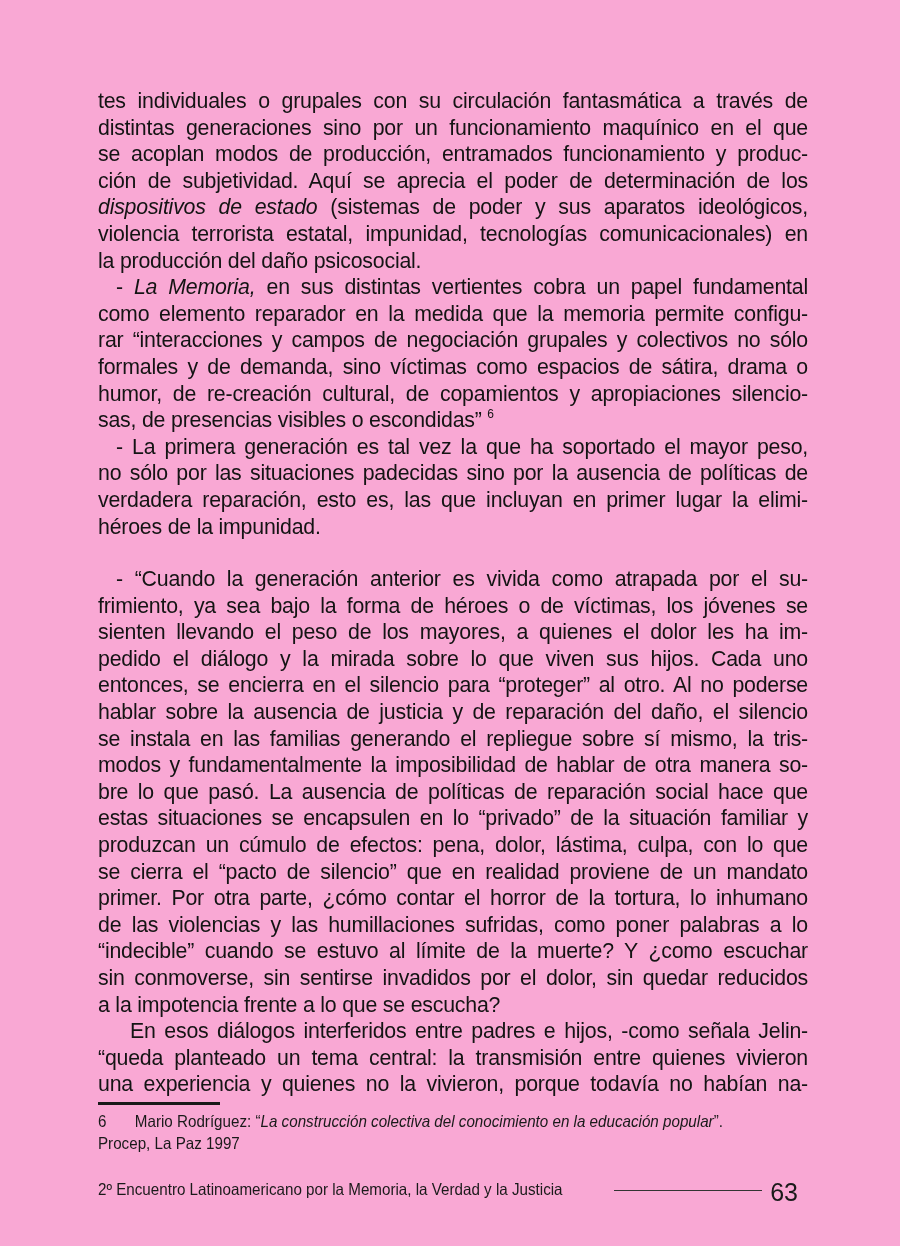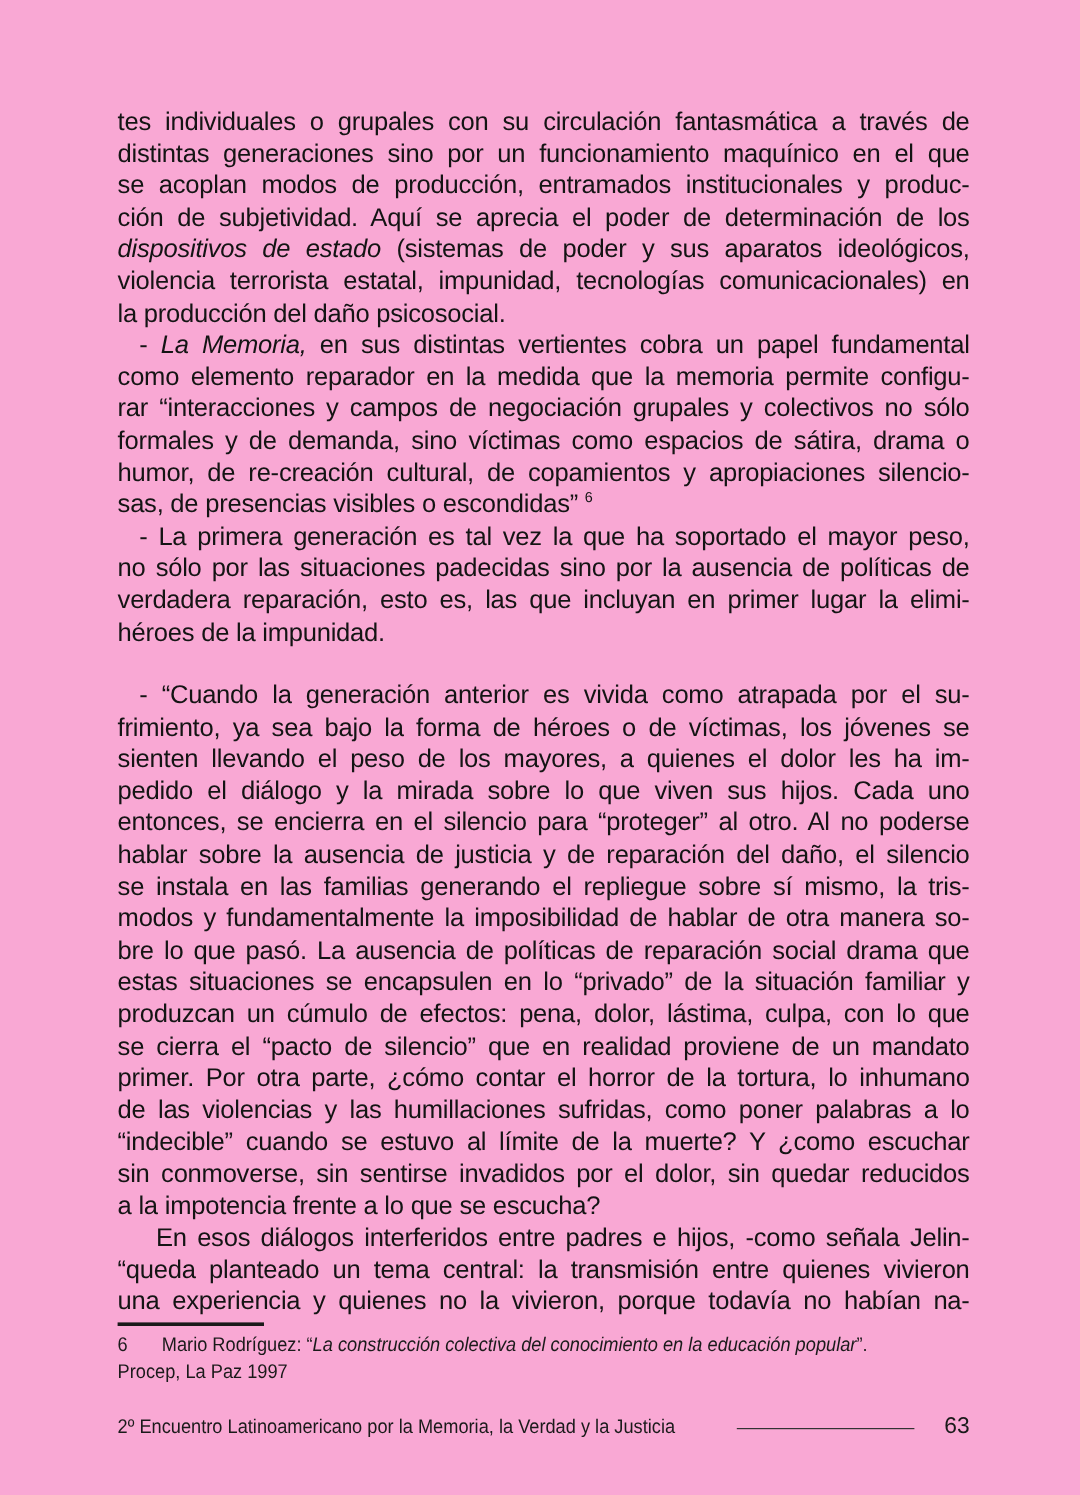--- a/index.html
+++ b/index.html
@@ -24,33 +24,33 @@
     color: #1a1a1a; transform: scaleX(0.92); transform-origin: left top; width: 774px;
   }
   .fn-line { display: block; white-space: nowrap; }
   .fn-num { display: inline-block; width: 40px; }
   .running-footer {
     position: absolute; left: 98px; top: 1178px; width: 712px; height: 24px;
     font-family: "Liberation Sans", sans-serif; color: #1a1a1a;
   }
   .footer-title { position: absolute; left: 0; top: 2px; font-size: 16.5px; transform: scaleX(0.92); transform-origin: left top; white-space: nowrap; }
   .footer-rule { position: absolute; left: 516px; top: 12px; width: 148px; height: 1px; background: #333; }
-  .page-number { position: absolute; right: 2px; top: 0; font-size: 19px; }
+  .page-number { position: absolute; right: 12px; top: 0; font-size: 25px; }
 </style>
 </head>
 <body>
 
 <div class="page">
 
   <div class="body-text">
 
     <div>
       <span class="line">tes individuales o grupales con su circulación fantasmática a través de</span>
       <span class="line">distintas generaciones sino por un funcionamiento maquínico en el que</span>
-      <span class="line">se acoplan modos de producción, entramados institucionales y produc-</span>
+      <span class="line">se acoplan modos de producción, entramados funcionamiento y produc-</span>
       <span class="line">ción de subjetividad. Aquí se aprecia el poder de determinación de los</span>
       <span class="line"><em>dispositivos de estado</em><span> (sistemas de poder y sus aparatos ideológicos,</span></span>
       <span class="line">violencia terrorista estatal, impunidad, tecnologías comunicacionales) en</span>
       <span class="line last">la producción del daño psicosocial.</span>
     </div>
 
     <div>
       <span class="line indent"><span>- </span><em>La Memoria,</em><span> en sus distintas vertientes cobra un papel fundamental</span></span>
       <span class="line">como elemento reparador en la medida que la memoria permite configu-</span>
       <span class="line">rar “interacciones y campos de negociación grupales y colectivos no sólo</span>
@@ -70,21 +70,21 @@
 
     <div>
       <span class="line indent">- “Cuando la generación anterior es vivida como atrapada por el su-</span>
       <span class="line">frimiento, ya sea bajo la forma de héroes o de víctimas, los jóvenes se</span>
       <span class="line">sienten llevando el peso de los mayores, a quienes el dolor les ha im-</span>
       <span class="line">pedido el diálogo y la mirada sobre lo que viven sus hijos. Cada uno</span>
       <span class="line">entonces, se encierra en el silencio para “proteger” al otro. Al no poderse</span>
       <span class="line">hablar sobre la ausencia de justicia y de reparación del daño, el silencio</span>
       <span class="line">se instala en las familias generando el repliegue sobre sí mismo, la tris-</span>
       <span class="line">modos y fundamentalmente la imposibilidad de hablar de otra manera so-</span>
-      <span class="line">bre lo que pasó. La ausencia de políticas de reparación social drama que</span>
+      <span class="line">bre lo que pasó. La ausencia de políticas de reparación social hace que</span>
       <span class="line">estas situaciones se encapsulen en lo “privado” de la situación familiar y</span>
       <span class="line">produzcan un cúmulo de efectos: pena, dolor, lástima, culpa, con lo que</span>
       <span class="line">se cierra el “pacto de silencio” que en realidad proviene de un mandato</span>
       <span class="line">primer. Por otra parte, ¿cómo contar el horror de la tortura, lo inhumano</span>
       <span class="line">de  las violencias y las humillaciones sufridas, como poner palabras a lo</span>
       <span class="line">“indecible” cuando se estuvo al límite de la muerte? Y ¿como escuchar</span>
       <span class="line">sin conmoverse, sin sentirse invadidos por el dolor, sin quedar reducidos</span>
       <span class="line last">a la impotencia frente a lo que se escucha?</span>
     </div>
 

